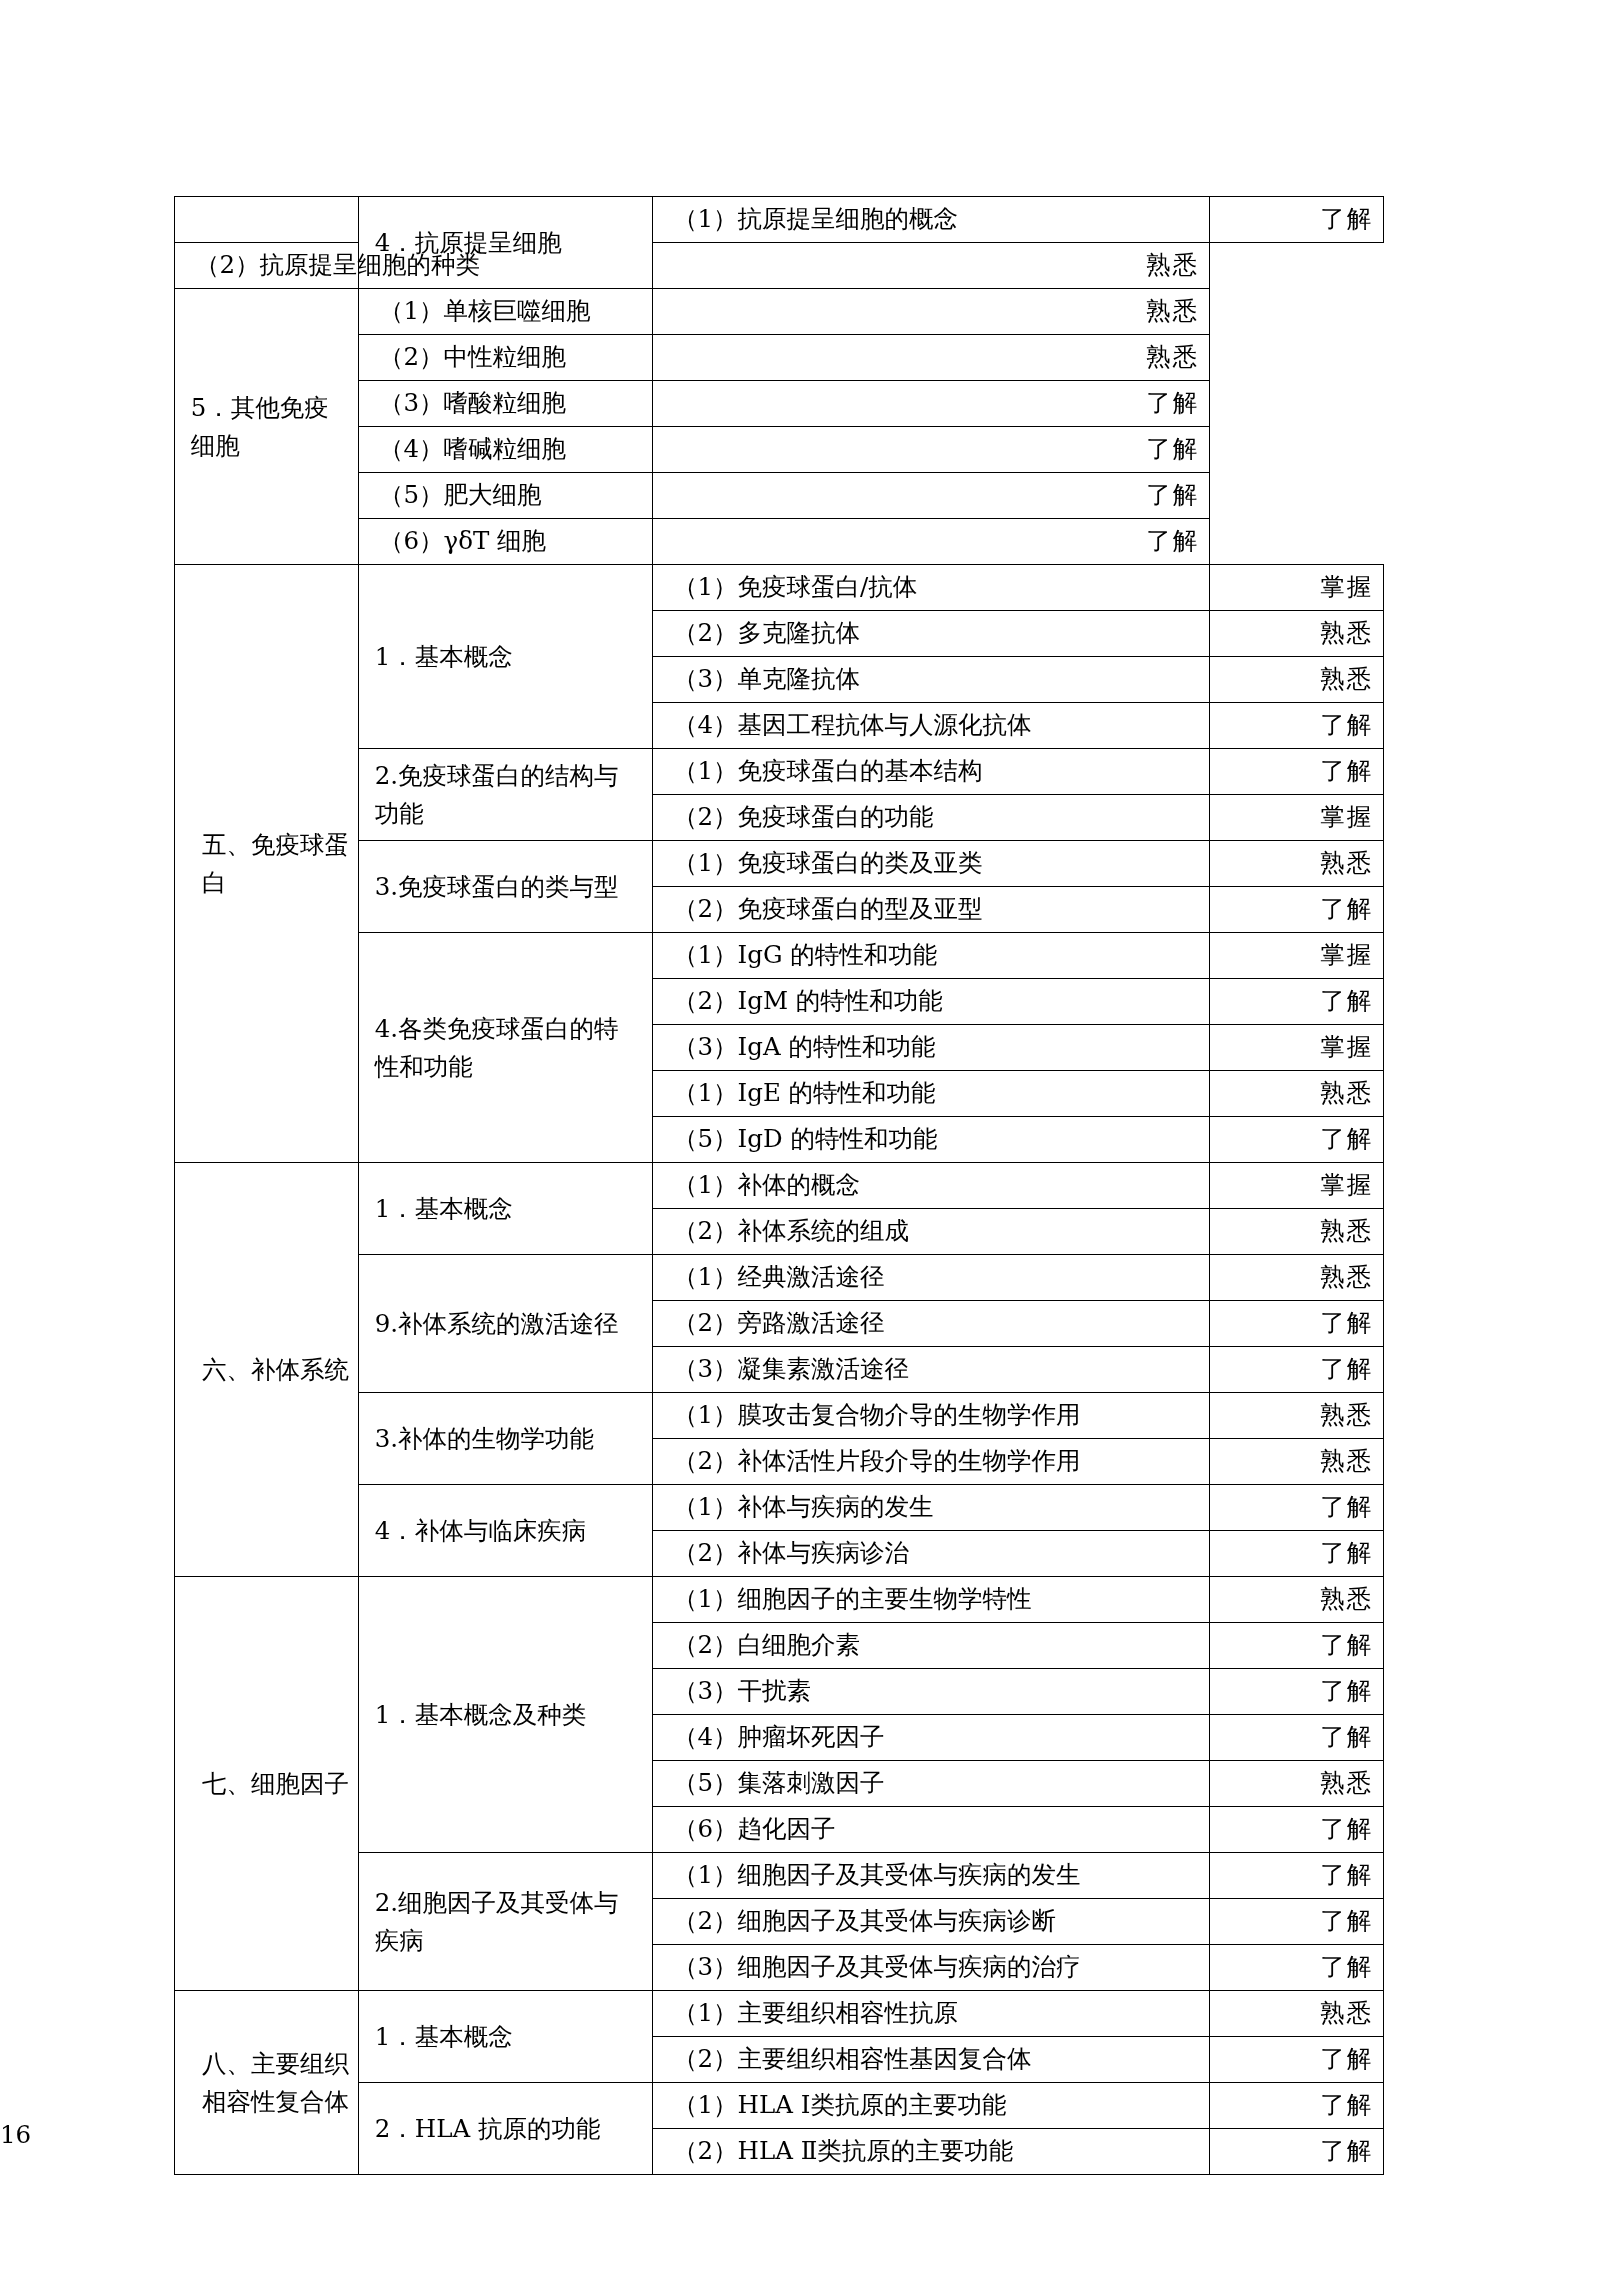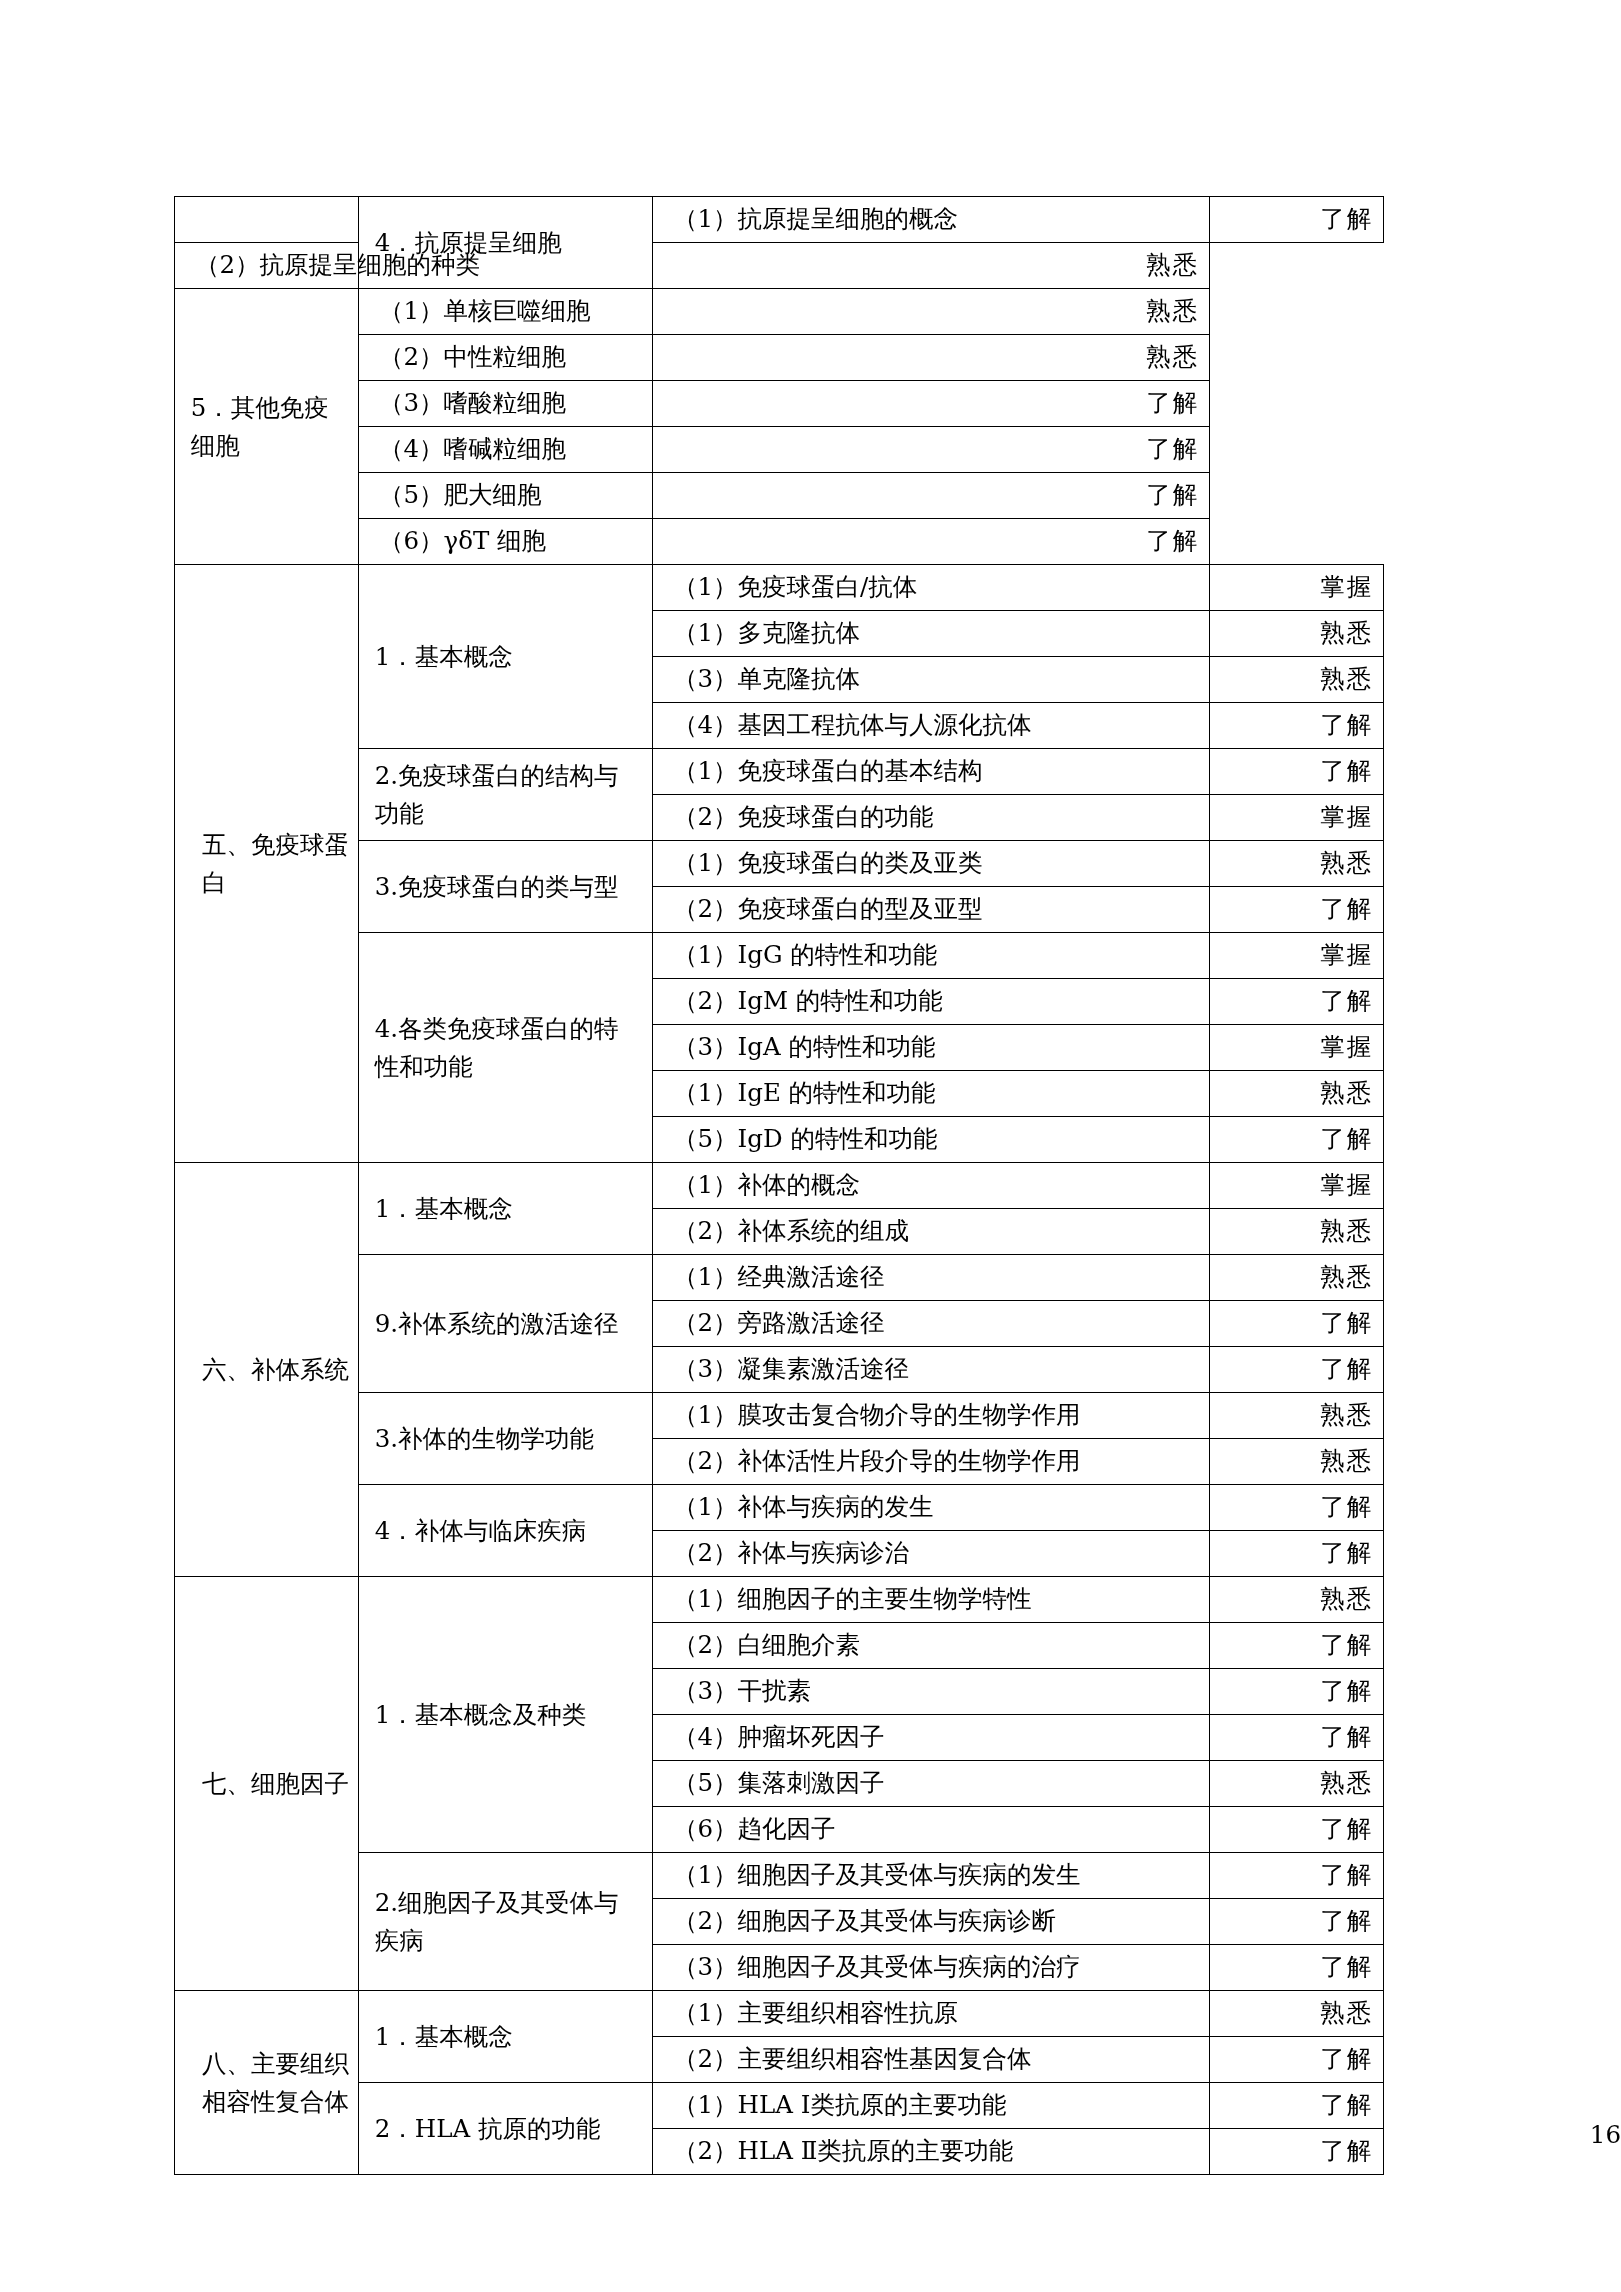--- a/index.html
+++ b/index.html
@@ -64,21 +64,21 @@
     text-align: right;
     letter-spacing: 2px;
   }
   .rowh { height: 46px; }
 
   .pagenum {
     position: absolute;
     left: 0;
     top: 2120px;
     width: 1621px;
-    text-align: right;
+    text-align: left;
     font-size: 24.5px;
     font-family: "DejaVu Serif", "Liberation Serif", serif;
     color: #000;
   }
 </style>
 </head>
 <body>
 
 <div class="page">
 
@@ -125,21 +125,21 @@
           <td class="item">（6）γδT 细胞</td>
           <td class="level">了解</td>
         </tr>
         <tr class="rowh">
           <td class="sec" rowspan="13">五、免疫球蛋白</td>
           <td class="sub" rowspan="4">1．基本概念</td>
           <td class="item">（1）免疫球蛋白/抗体</td>
           <td class="level">掌握</td>
         </tr>
         <tr class="rowh">
-          <td class="item">（1）多克隆抗体</td>
+          <td class="item">（2）多克隆抗体</td>
           <td class="level">熟悉</td>
         </tr>
         <tr class="rowh">
           <td class="item">（3）单克隆抗体</td>
           <td class="level">熟悉</td>
         </tr>
         <tr class="rowh">
           <td class="item">（4）基因工程抗体与人源化抗体</td>
           <td class="level">了解</td>
         </tr>

